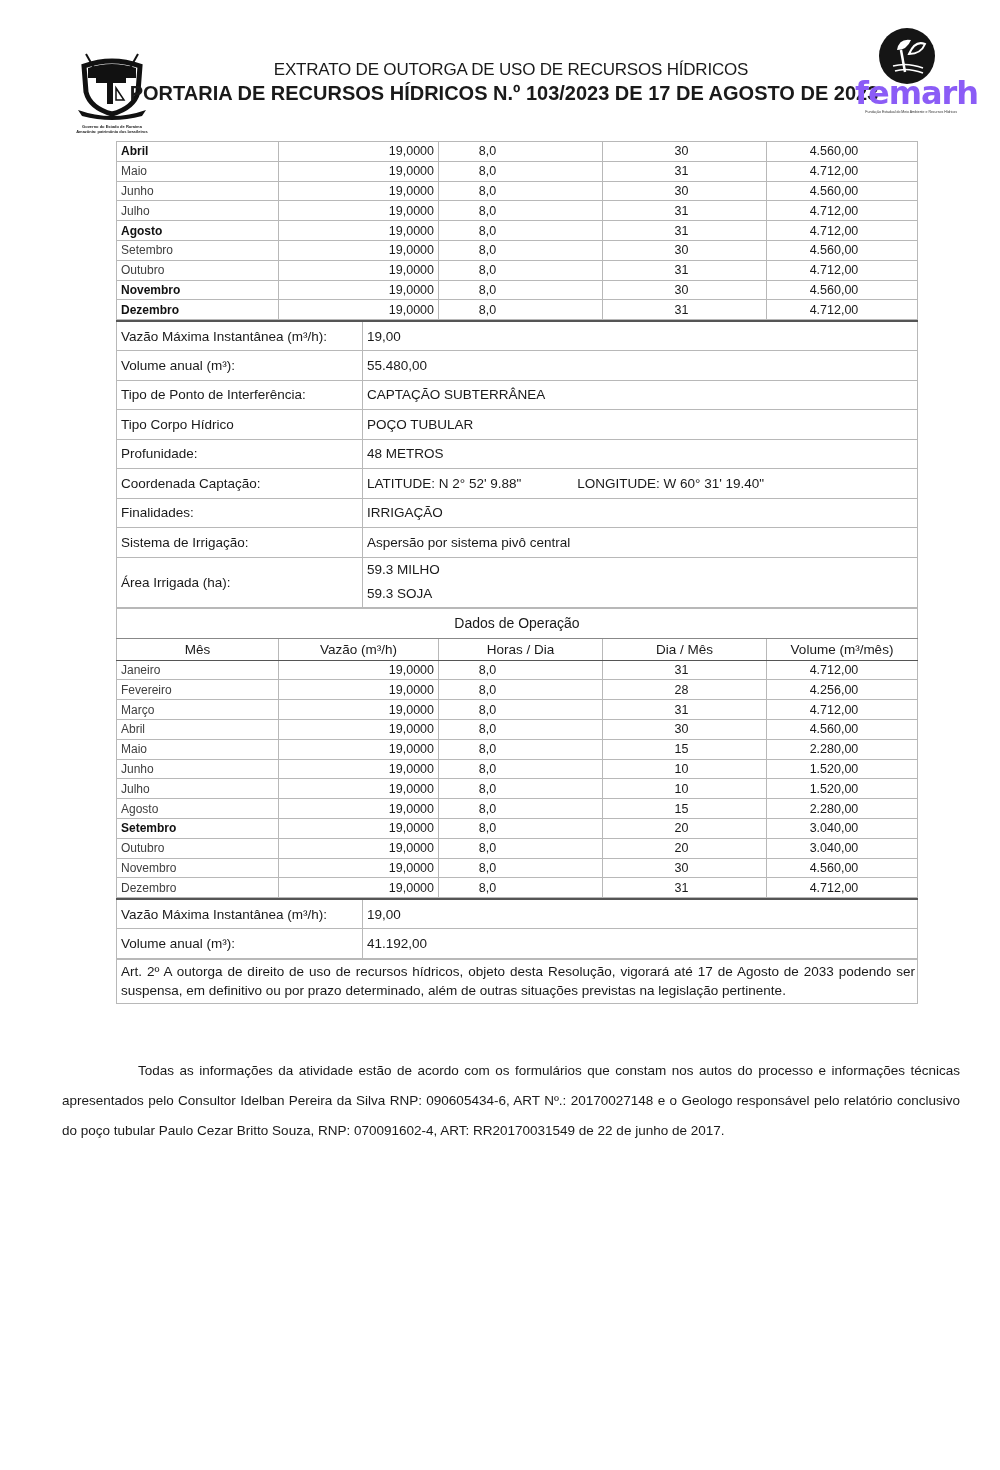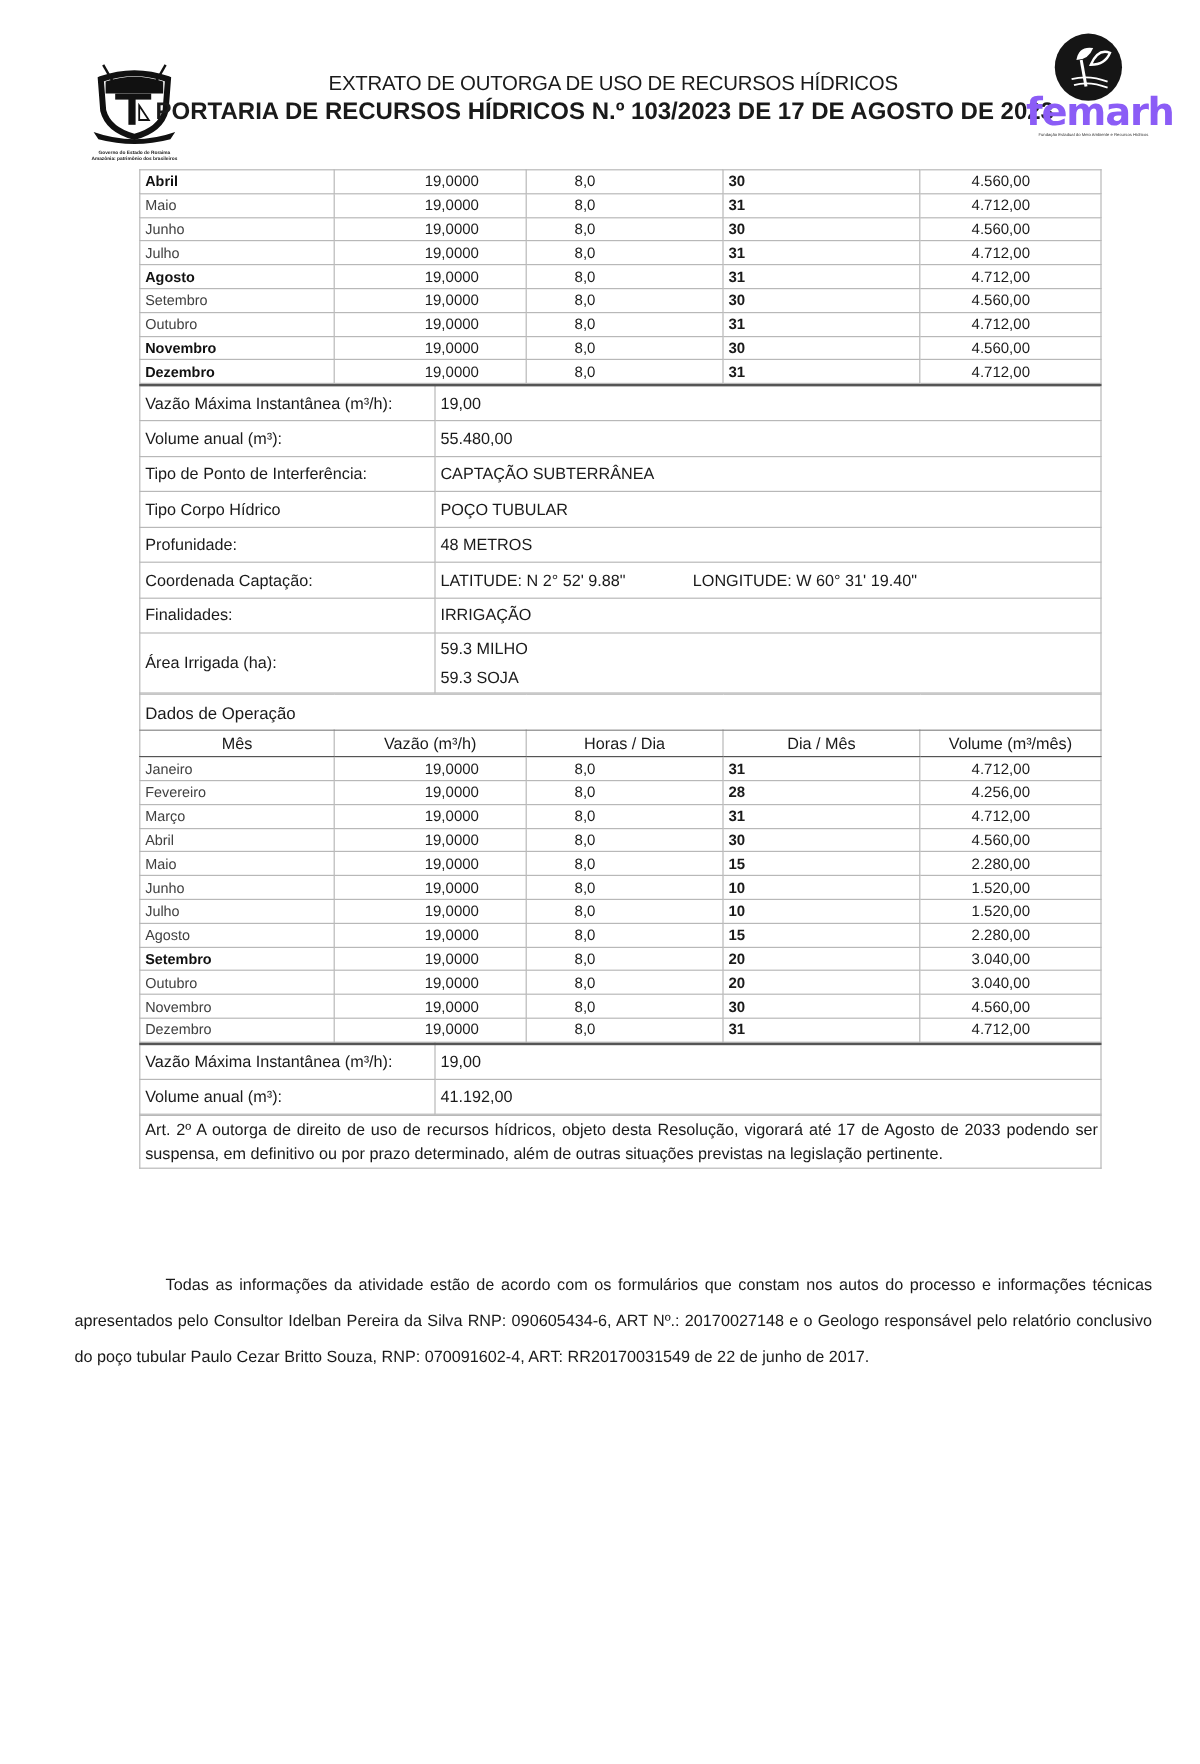--- a/index.html
+++ b/index.html
@@ -15,27 +15,27 @@
   .logo-right .wordmark { position: absolute; left: 0; top: 46px; width: 102px; text-align: left; font-size: 32px; font-weight: bold; letter-spacing: -1px; color: #8b5cf6; font-family: "DejaVu Sans", sans-serif; }
   .logo-right .sub { position: absolute; left: 10px; top: 82px; width: 92px; text-align: right; font-size: 3.5px; line-height: 4.5px; color: #333; }
   .title1 { position: absolute; left: 0; width: 1000px; top: 60px; text-align: center; font-size: 17px; letter-spacing: -0.2px; padding-left: 22px; }
   .title2 { position: absolute; left: 0; width: 1000px; top: 82px; text-align: center; font-size: 20px; font-weight: bold; padding-left: 8px; }
 
   .doc { position: absolute; left: 116px; top: 141px; width: 802px; font-size: 13px; }
   table { border-collapse: collapse; width: 100%; }
   td, th { border: 1px solid #b8b8b8; }
   .mtab td { height: 19.8px; padding: 0 4px; font-size: 12.5px; line-height: 18px; }
   .mtab td.m { width: 162px; text-align: left; font-size: 12px; color: #404040; }
-  .mtab td.v { width: 160px; text-align: center; padding-left: 40px; }
+  .mtab td.v { width: 160px; text-align: right; padding-left: 40px; }
   .mtab td.h { width: 164px; text-align: center; padding-right: 70px; }
-  .mtab td.d { width: 164px; text-align: left; padding-right: 10px; font-weight: bold; }
+  .mtab td.d { width: 164px; text-align: center; padding-right: 10px; }
   .mtab td.vol { text-align: center; padding-right: 20px; }
   .mtab tr.b td.m { font-weight: bold; color: #111; }
   .mtab .head th { font-weight: normal; font-size: 13.5px; height: 22px; border-bottom: 1.5px solid #555; }
-  .caption-row td { text-align: left; height: 30px; font-size: 14px; border-bottom: 1px solid #888; }
+  .caption-row td { text-align: center; height: 30px; font-size: 14px; border-bottom: 1px solid #888; }
 
   .kv td { height: 29.5px; font-size: 13.5px; padding: 0 4px; vertical-align: middle; }
   .kv td.k { width: 246px; }
   .kv td.vv { border-right: 1px solid #b8b8b8; }
   .kv .coords span.lon { margin-left: 56px; }
   .kv .area td { height: 50px; }
   .kv .area .lines div { line-height: 24px; }
   .sep { border-top: 2px solid #555; }
 
   .art td { font-size: 13.5px; line-height: 19.5px; padding: 2px 2px 2px 4px; text-align: justify; }
@@ -177,20 +177,24 @@
     <tr>
       <td class="k">Coordenada Captação:</td>
       <td class="vv coords">
         <span>LATITUDE: N  2° 52' 9.88"</span><span class="lon">LONGITUDE: W 60° 31' 19.40"</span>
       </td>
     </tr>
     <tr>
       <td class="k">Finalidades:</td>
       <td class="vv">IRRIGAÇÃO</td>
     </tr>
+    <tr>
+      <td class="k">Sistema de Irrigação:</td>
+      <td class="vv">Aspersão por sistema pivô central</td>
+    </tr>
     <tr class="area">
       <td class="k">Área Irrigada (ha):</td>
       <td class="vv lines">
         <div>59.3 MILHO</div>
         <div>59.3 SOJA</div>
       </td>
     </tr>
   </tbody>
     </table>
 

